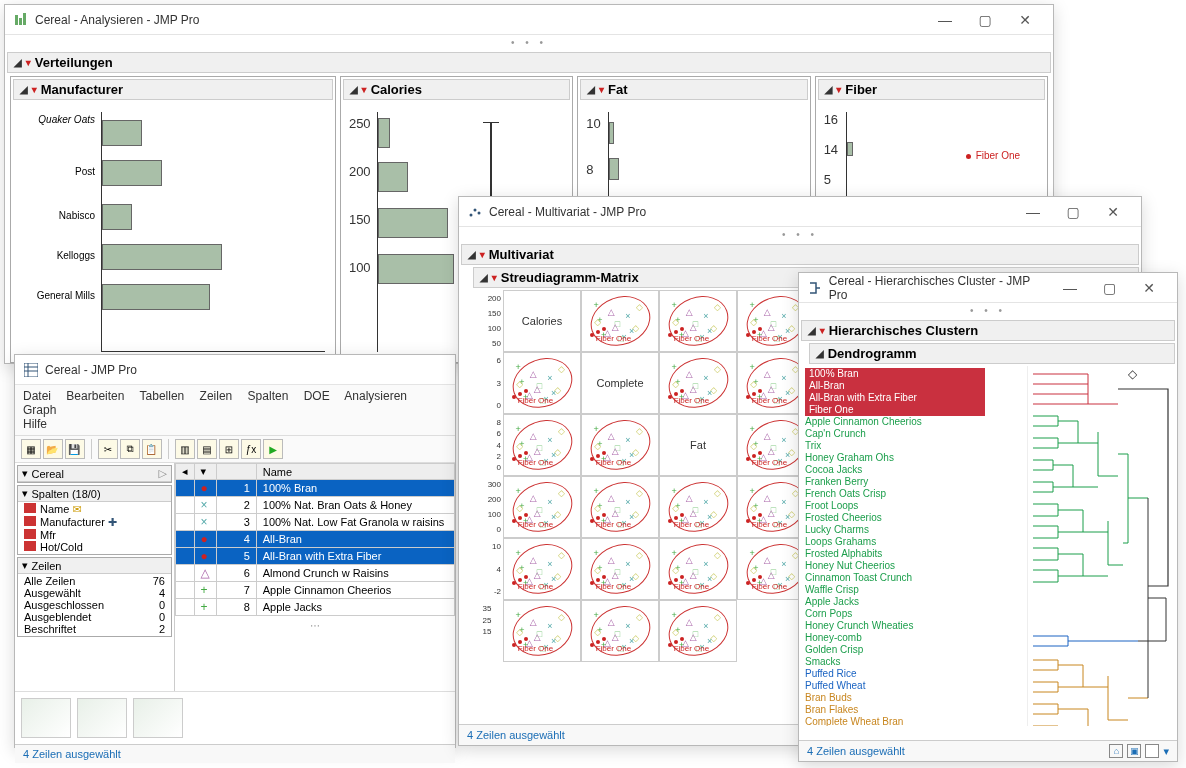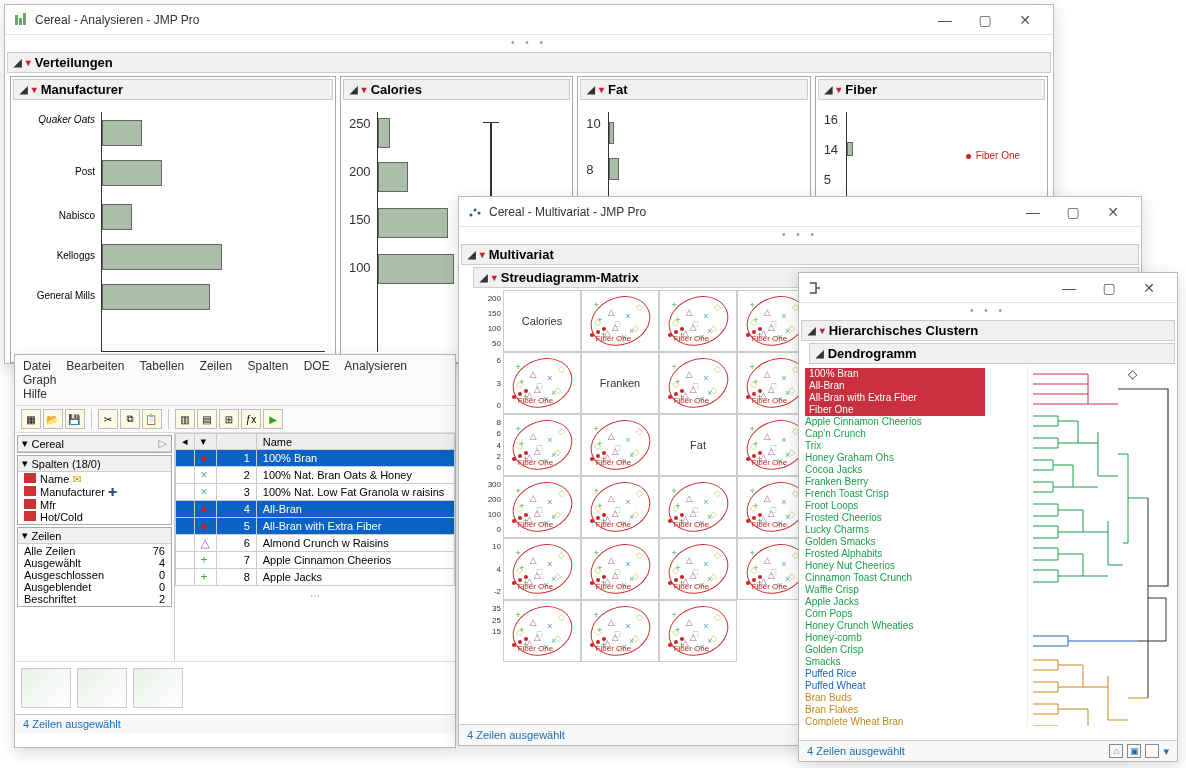--- a/index.html
+++ b/index.html
@@ -163,20 +163,31 @@
           <div class="bar" style="left:0;top:30px;height:14px;width:6px;"></div>
         </div>
         <div class="redpt" style="left:150px;top:52px;"></div>
         <div style="position:absolute;left:160px;top:48px;color:#c22;font-size:10px;">Fiber One</div>
       </div>
     </div>
   </div>
 </div>
 
 <div class="win" style="left:14px; top:354px; width:442px; height:394px;">
+  <div class="titlebar">
+    <span class="icn">
+        <svg width="14" height="14">
+          <rect x="0" y="0" width="14" height="14" fill="none" stroke="#357" stroke-width="1"></rect>
+          <line x1="0" y1="4" x2="14" y2="4" stroke="#357"></line>
+          <line x1="0" y1="8" x2="14" y2="8" stroke="#357"></line>
+          <line x1="4" y1="0" x2="4" y2="14" stroke="#357"></line>
+        </svg>
+      </span>
+    <span>Cereal - JMP Pro</span>
+  </div>
   <div class="menubar">
     <span>Datei</span>
     <span>Bearbeiten</span>
     <span>Tabellen</span>
     <span>Zeilen</span>
     <span>Spalten</span>
     <span>DOE</span>
     <span>Analysieren</span>
     <span>Graph</span>
     <br>
@@ -378,21 +389,21 @@
             <span>300</span>
             <span>200</span>
             <span>100</span>
             <span>0</span>
           </div>
         <div style="height:62px;display:flex;flex-direction:column;justify-content:space-between;text-align:right;padding:4px 2px;">
             <span>10</span>
             <span>4</span>
             <span>-2</span>
           </div>
-        <div style="height:40px;display:flex;flex-direction:column;justify-content:space-between;text-align:right;padding:4px 2px;">
+        <div style="height:40px;display:flex;flex-direction:column;justify-content:space-between;text-align:center;padding:4px 2px;">
             <span>35</span>
             <span>25</span>
             <span>15</span>
           </div>
       </div>
       <div id="scatter-matrix" style="flex:1;">
           <div style="display: grid; grid-template-columns: repeat(4, 78px); grid-auto-rows: 62px;">
             <div class="mcell">
               <span class="diag">Calories</span>
             </div>
@@ -474,21 +485,21 @@
               <span style="position: absolute; left: 25%; top: 65%; color: rgb(68, 170, 68); font-size: 9px;">+</span>
               <span style="position: absolute; left: 62%; top: 58%; color: rgb(85, 170, 170); font-size: 9px;">×</span>
               <span style="position: absolute; left: 39%; top: 51%; color: rgb(170, 102, 170); font-size: 9px;">△</span>
               <span style="position: absolute; left: 16%; top: 44%; color: rgb(204, 204, 102); font-size: 9px;">◇</span>
               <div class="scat" style="background: rgb(204, 34, 34); left: 10%; top: 70%;"></div>
               <div class="scat" style="background: rgb(204, 34, 34); left: 18%; top: 65%;"></div>
               <div class="scat" style="background: rgb(204, 34, 34); left: 26%; top: 60%;"></div>
               <span class="fo" style="left: 18%; top: 72%;">Fiber One</span>
             </div>
             <div class="mcell">
-              <span class="diag">Franken</span>
+              <span class="diag">Complete</span>
             </div>
             <div class="mcell">
               <div style="position: absolute; left: 10%; top: 10%; width: 80%; height: 80%; border: 1px solid rgb(204, 51, 51); border-radius: 50%; transform: rotate(-20deg);"></div>
               <span style="position: absolute; left: 15%; top: 15%; color: rgb(68, 170, 68); font-size: 9px;">+</span>
               <span style="position: absolute; left: 52%; top: 68%; color: rgb(85, 170, 170); font-size: 9px;">×</span>
               <span style="position: absolute; left: 29%; top: 61%; color: rgb(170, 102, 170); font-size: 9px;">△</span>
               <span style="position: absolute; left: 66%; top: 54%; color: rgb(204, 204, 102); font-size: 9px;">◇</span>
               <span style="position: absolute; left: 43%; top: 47%; color: rgb(136, 204, 136); font-size: 9px;">□</span>
               <span style="position: absolute; left: 20%; top: 40%; color: rgb(68, 170, 68); font-size: 9px;">+</span>
               <span style="position: absolute; left: 57%; top: 33%; color: rgb(85, 170, 170); font-size: 9px;">×</span>
@@ -837,20 +848,21 @@
   </div>
 </div>
 
 <div class="win" style="left:798px; top:272px; width:380px; height:490px;">
   <div class="titlebar">
     <span class="icn">
         <svg width="14" height="14">
           <path d="M2 2 H8 V7 H12 M2 12 H8 V7" stroke="#357" fill="none" stroke-width="1.5"></path>
         </svg>
       </span>
+    <span>Cereal - Hierarchisches Cluster - JMP Pro</span>
     <span class="spacer"></span>
     <span class="winbtn">—</span>
     <span class="winbtn">▢</span>
     <span class="winbtn">✕</span>
   </div>
   <div class="dots">• • •</div>
   <div class="outline-head">
     <span class="tri">◢</span>
     <span class="hot">▾</span>
     <span>Hierarchisches Clustern</span>
@@ -864,25 +876,25 @@
         <span class="cl-red">100% Bran</span>
         <span class="cl-red">All-Bran</span>
         <span class="cl-red">All-Bran with Extra Fiber</span>
         <span class="cl-red">Fiber One</span>
         <div class="cl-green">Apple Cinnamon Cheerios</div>
         <div class="cl-green">Cap'n Crunch</div>
         <div class="cl-green">Trix</div>
         <div class="cl-green">Honey Graham Ohs</div>
         <div class="cl-green">Cocoa Jacks</div>
         <div class="cl-green">Franken Berry</div>
-        <div class="cl-green">French Toast Crisp</div>
+        <div class="cl-green">French Oats Crisp</div>
         <div class="cl-green">Froot Loops</div>
         <div class="cl-green">Frosted Cheerios</div>
         <div class="cl-green">Lucky Charms</div>
-        <div class="cl-green">Golden Smacks</div>
+        <div class="cl-green">Loops Grahams</div>
         <div class="cl-green">Frosted Alphabits</div>
         <div class="cl-green">Honey Nut Cheerios</div>
         <div class="cl-green">Cinnamon Toast Crunch</div>
         <div class="cl-green">Waffle Crisp</div>
         <div class="cl-green">Apple Jacks</div>
         <div class="cl-green">Corn Pops</div>
         <div class="cl-green">Honey Crunch Wheaties</div>
         <div class="cl-green">Honey-comb</div>
         <div class="cl-green">Golden Crisp</div>
         <div class="cl-green">Smacks</div>

